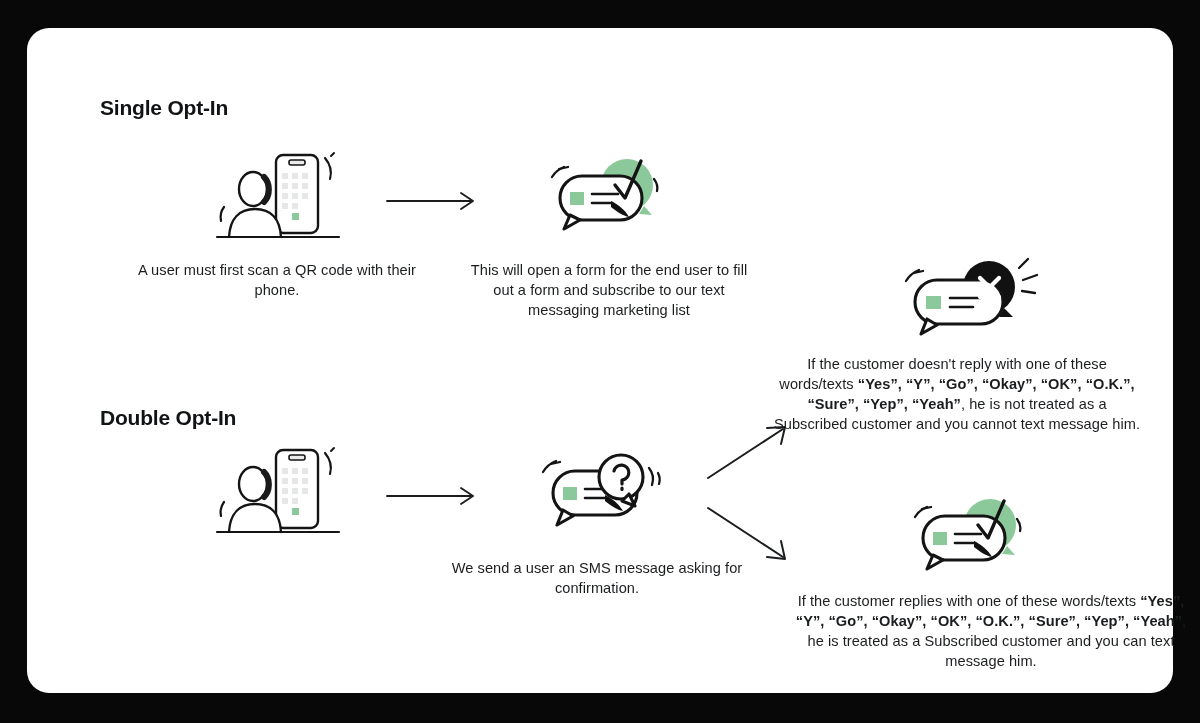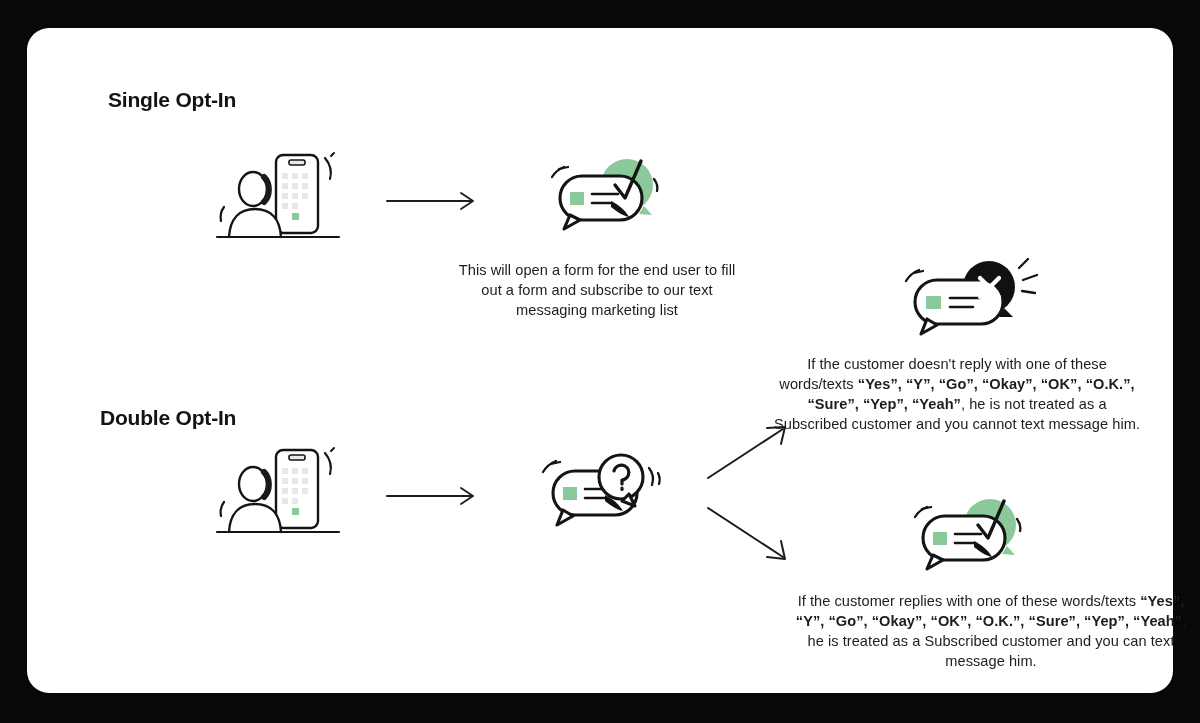--- a/index.html
+++ b/index.html
@@ -31,36 +31,36 @@
   }
   .section-title {
     position: absolute;
     font-family: "Liberation Sans", sans-serif;
     font-weight: bold;
     font-size: 21px;
     letter-spacing: -0.2px;
     color: #111315;
     white-space: nowrap;
   }
-  #title-single { left: 73px; top: 60px; margin-left: 8px; }
+  #title-single { left: 73px; top: 68px; }
   #title-double { left: 73px; top: 378px; }
 
   .caption {
     position: absolute;
     text-align: center;
     font-family: "Liberation Sans", sans-serif;
     font-size: 14.6px;
     line-height: 20px;
     color: #1b1d1f;
     letter-spacing: 0.05px;
   }
   .caption b { font-weight: bold; }
 
   #cap-1 { left: 96px;  top: 232px; width: 308px; }
-  #cap-2 { left: 430px; top: 232px; width: 280px; }
+  #cap-2 { left: 442px; top: 232px; width: 280px; }
   #cap-3 { left: 744px; top: 326px; width: 372px; }
   #cap-4 { left: 96px;  top: 530px; width: 308px; }
   #cap-5 { left: 420px; top: 530px; width: 300px; }
   #cap-6 { left: 730px; top: 563px; width: 396px; margin-left: 36px; }
 
   .art { position: absolute; }
 
   .arrow { position: absolute; }
 
   svg { display: block; overflow: visible; }
@@ -281,29 +281,31 @@
         </g>
         <g fill="none" stroke="#141414" stroke-width="3.4" stroke-linecap="round" stroke-linejoin="round">
           <path d="M83 32 L93 45 L109 8"></path>
           <path d="M20 24 c3 -5 7 -8 12 -10" stroke-width="2.3"></path>
           <path d="M27 16 l9 -2" stroke-width="2.3"></path>
           <path d="M122 26 c3 4 4 8 3 12" stroke-width="2.3"></path>
         </g>
       </svg>
     </div>
 
+    <div class="caption" id="cap-1">A user must first scan a QR code with their phone.</div>
 
     <div class="caption" id="cap-2">This will open a form for the end user to fill out a form and subscribe to our text messaging marketing list</div>
 
     <div class="caption" id="cap-3">
       <span>If the customer doesn't reply with one</span>
       <span>of these words/texts </span><b>“Yes”, “Y”, “Go”,</b>
       <b>“Okay”, “OK”, “O.K.”, “Sure”, “Yep”, “Yeah”</b><span>, he is not treated as a Subscribed customer and you cannot text message him.</span>
     </div>
 
 
+    <div class="caption" id="cap-5">We send a user an SMS message asking for confirmation.</div>
 
     <div class="caption" id="cap-6">
       <span>If the customer replies with one of these words/texts </span><b>“Yes”, “Y”, “Go”, “Okay”, “OK”, “O.K.”, “Sure”, “Yep”, “Yeah”</b><span>, he is treated as a Subscribed customer and you can text message him.</span>
     </div>
 
   </div>
 </div>
 
 </body></html>

